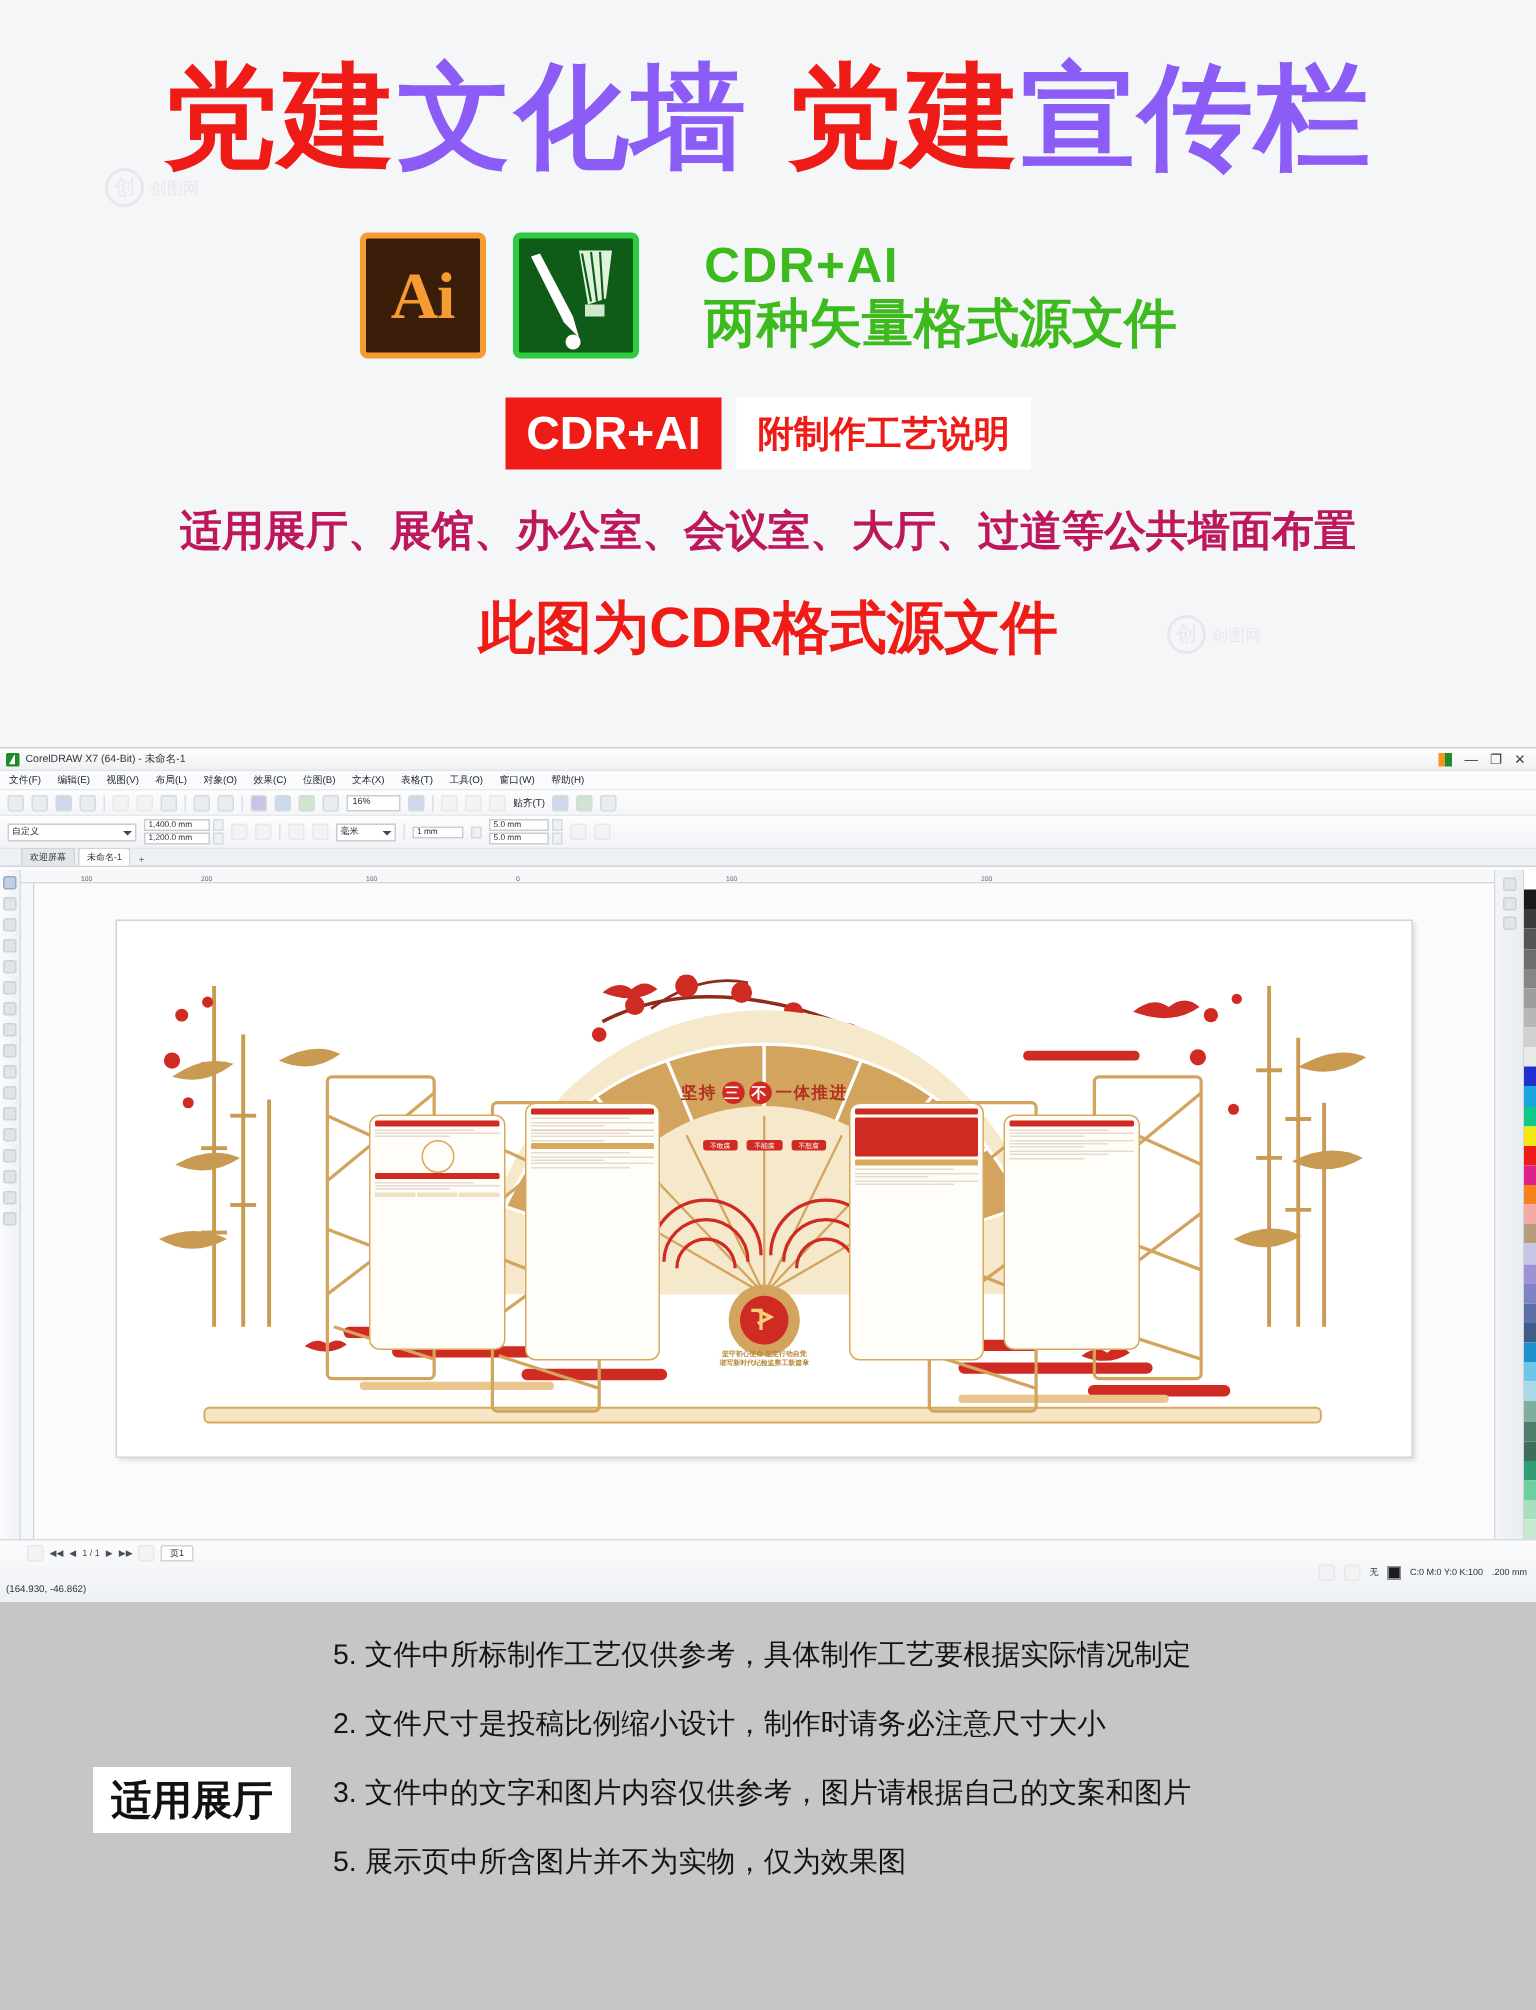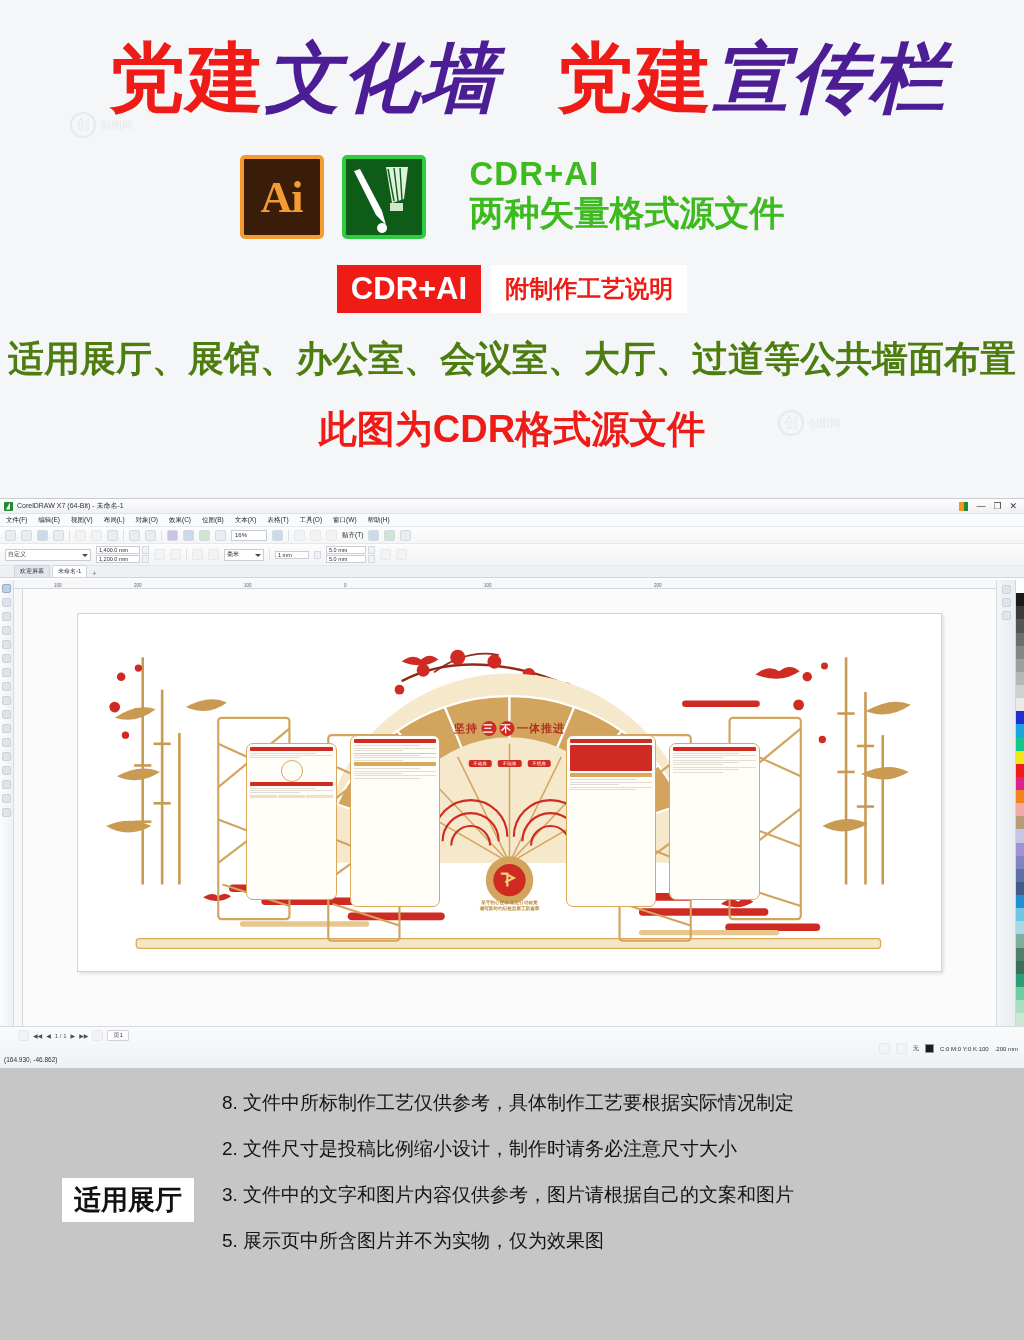--- a/index.html
+++ b/index.html
@@ -12,26 +12,26 @@
   }
 
   
   .promo { width:1024px; height:498px; background:#f5f6f8; position:relative; }
 
   .promo-title {
     text-align:center; padding-top:28px;
     font-size:76px; font-weight:bold; letter-spacing:2px;
     white-space:nowrap;
   }
-  .promo-title .red { color:#ee1b16;margin-left:32px; }
-  .promo-title .blk { color:#4c1d95;font-style:italic; }
+  .promo-title .red { color:#ee1b16; }
+  .promo-title .blk { color:#8b5cf6; }
   .promo-title .gap { display:inline-block; width:26px; }
 
   .logo-row {
-    display:flex; align-items:flex-start; justify-content:center;
+    display:flex; align-items:center; justify-content:center;
     gap:18px; margin-top:24px;
   }
   .applogo { width:84px; height:84px; border-radius:5px; position:relative; }
   .ai-logo { background:#3a1d09; border:4px solid #f59b31; }
   .ai-logo .ai-text {
     position:absolute; inset:0; display:flex; align-items:center; justify-content:center;
     color:#f59b31; font-size:44px; font-weight:bold; font-family:"Liberation Serif",serif;
     letter-spacing:-1px;
   }
   .cdr-logo { background:#0e5c18; border:4px solid #2ecc40; overflow:hidden; }
@@ -51,21 +51,21 @@
     display:flex; align-items:center; justify-content:center;
     font-size:31px; font-weight:bold; padding:6px 14px; white-space:nowrap;
     letter-spacing:0px;
   }
   .badge.solid { background:#ee1b16; color:#fff; }
   .badge.ghost { background:#fff; color:#ee1b16; }
   .badge.small { font-size:24px; }
 
   .applies {
     text-align:center; margin-top:22px;
-    font-size:36px; font-weight:bold; color:#4d7c0f; white-space:nowrap;
+    font-size:28px; font-weight:bold; color:#be185d; white-space:nowrap;
   }
   .cdr-note {
     text-align:center; margin-top:20px;
     font-size:38px; font-weight:bold; color:#ee1b16; white-space:nowrap;
   }
 
   .wm {
     position:absolute; opacity:.16; pointer-events:none;
     display:flex; align-items:center; gap:4px;
     color:#9aa3ad; font-size:11px;
@@ -707,19 +707,19 @@
       <span class="swatch-k"></span>
       <span>C:0 M:0 Y:0 K:100</span>
       <span>.200 mm</span>
     </div>
   </div>
 </div>
 
 <div class="footer">
   <div class="footer-label">适用展厅</div>
   <div class="notes">
-    <div class="note">8. 文件中所标制作工艺仅供参考，具体制作工艺要根据实际情况制定</div>
+    <div class="note">5. 文件中所标制作工艺仅供参考，具体制作工艺要根据实际情况制定</div>
     <div class="note">2. 文件尺寸是投稿比例缩小设计，制作时请务必注意尺寸大小</div>
     <div class="note">3. 文件中的文字和图片内容仅供参考，图片请根据自己的文案和图片</div>
     <div class="note">5. 展示页中所含图片并不为实物，仅为效果图</div>
   </div>
 
 </div>
 
 </body></html>

